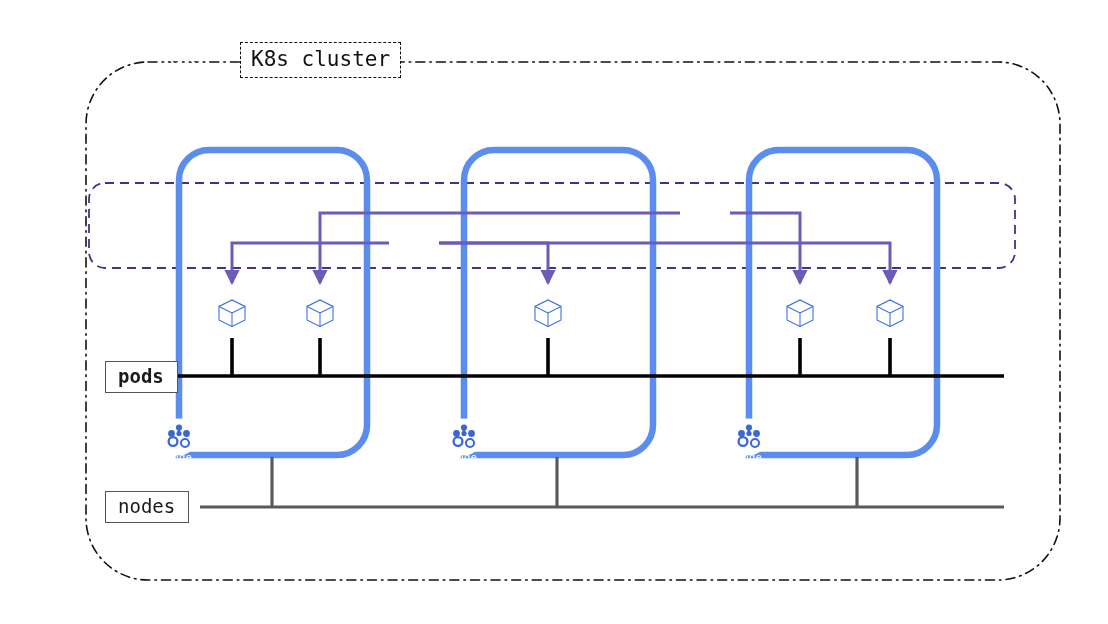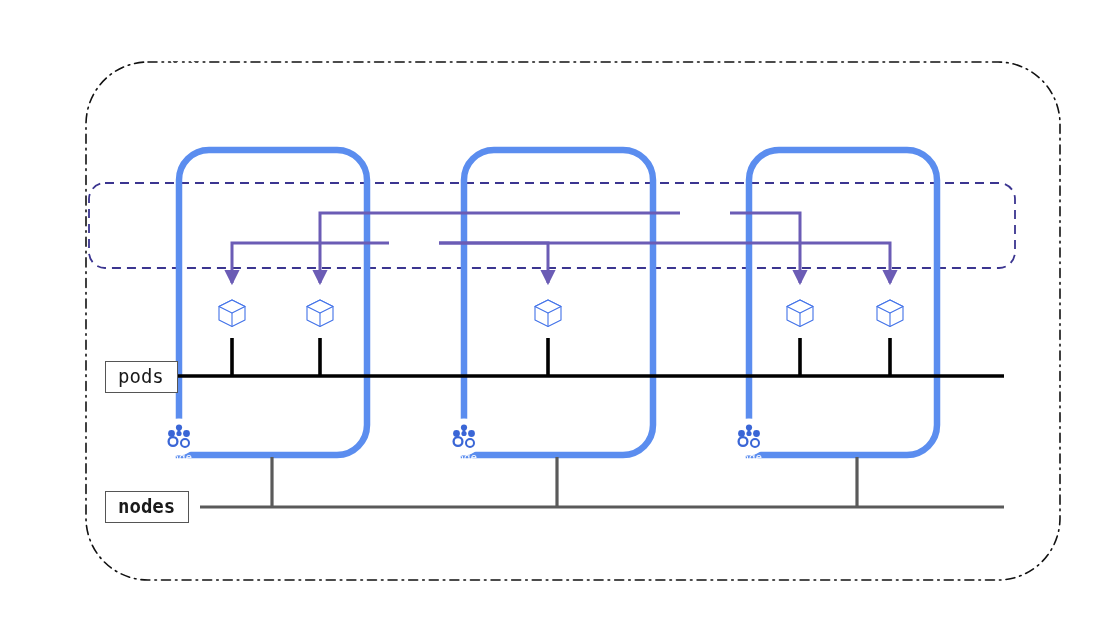--- a/index.html
+++ b/index.html
@@ -274,19 +274,20 @@
         <line x1="175" y1="44" x2="182.7" y2="51.7"></line>
         <line x1="189.3" y1="58.3" x2="197" y2="66"></line>
         <line x1="197" y1="44" x2="189.3" y2="51.7"></line>
         <line x1="182.7" y1="58.3" x2="175" y2="66"></line>
       </g>
       <circle cx="186" cy="55" r="2.1" fill="#ffffff"></circle>
     </g>
 
   </svg>
 
-
-
-  <div class="lbl lbl-axis" style="left:105px; top:361px;">pods</div>
-
-  <div class="lbl lbl-axis" style="left:105px; top:491px;font-weight:bold;">nodes</div>
+  <div class="lbl lbl-cluster" style="left:240px; top:42px;">K8s cluster</div>
+
+
+  <div class="lbl lbl-axis" style="left:105px; top:361px;font-weight:bold;">pods</div>
+
+  <div class="lbl lbl-axis" style="left:105px; top:491px;">nodes</div>
 
 </div>
 
 </body></html>

